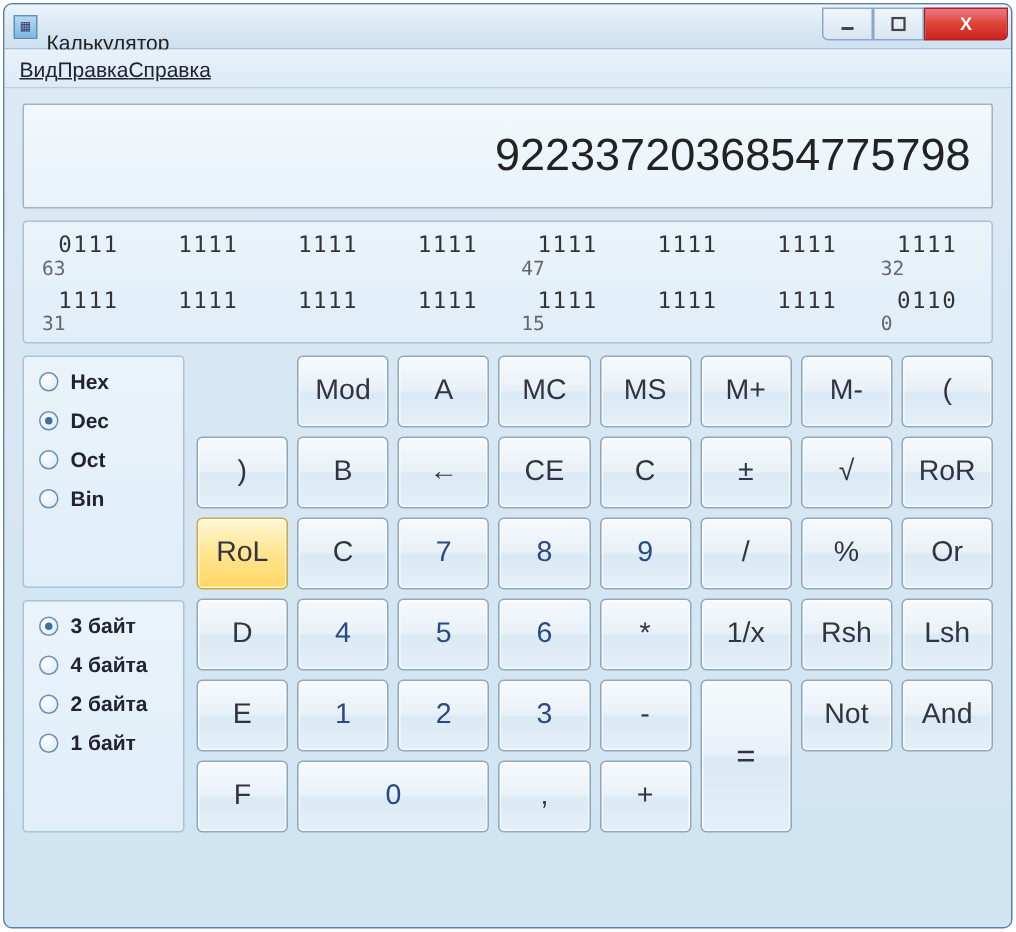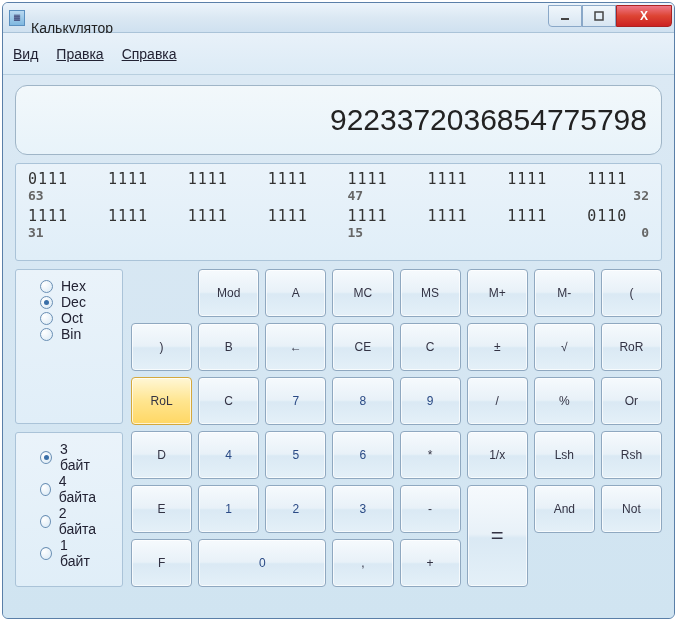--- a/index.html
+++ b/index.html
@@ -48,86 +48,87 @@
   }
   .win-btn.min { border-radius: 0 0 0 4px; }
   .win-btn.close {
     width: 56px;
     background: linear-gradient(to bottom, #e78 0%, #d43 50%, #c22 100%);
     border-color: #a22; color: #fff;
     border-radius: 0 0 4px 0;
   }
   .win-btn.max svg, .win-btn.min svg { display:block; }
   .menubar {
-    height: 42px;
+    height: 26px;
     background: linear-gradient(to bottom, #e8f1f9, #dcebf6);
     display: flex;
     align-items: center;
     padding: 0 10px;
-    gap: 18px;
     border-bottom: 1px solid #b8cfdf;
   }
   .menu-item {
     font-size: 14px; color: #223;
     text-decoration: underline;
     cursor: default;
   }
   .client {
     flex: 1;
     background: linear-gradient(to bottom, #dbe9f4 0%, #d0e4f1 100%);
     padding: 10px 12px 12px 12px;
     display: flex;
     flex-direction: column;
     gap: 8px;
   }
   .display {
     height: 70px;
     background: linear-gradient(to bottom, #f2f8fb 0%, #e8f3fa 100%);
     border: 1px solid #9fb5c7;
-    border-radius: 12px;
+    border-radius: 2px;
     display: flex;
     align-items: center;
     justify-content: flex-end;
     padding: 0 14px;
     font-size: 30px;
     color: #222;
     font-family: "Segoe UI", sans-serif;
   }
   .bits-panel {
     background: linear-gradient(to bottom, #eaf3fa, #e0eef8);
     border: 1px solid #aac3d8;
     border-radius: 3px;
     padding: 6px 12px 4px 12px;
     font-family: Consolas, monospace;
     font-size: 15px;
     color: #333;
   }
   .bits-row { display: flex; gap: 18px; }
-  .bits-group { width: 64px; text-align: left; letter-spacing: 1px; }
+  .bits-group { width: 64px; text-align: center; letter-spacing: 1px; }
   .bits-idx-row { display: flex; gap: 18px; font-size: 13px; color: #666; margin-bottom:4px;}
-  .bits-idx { width: 64px; text-align: left; font-weight: bold; }
-  .bits-idx.right { text-align: right; }
+  .bits-idx { width: 64px; text-align: left; }
+  .bits-idx.right { text-align: left; }
   .lower {
     display: flex;
     gap: 8px;
   }
   .radios-col {
     width: 108px;
     display: flex;
     flex-direction: column;
     gap: 8px;
   }
   .radio-group {
     background: linear-gradient(to bottom, #eaf3fa, #e0eef8);
     border: 1px solid #aac3d8;
     border-radius: 3px;
-    padding: 8px 24px;
+    padding: 8px 10px;
     display: flex;
     flex-direction: column;
+    gap: 10px;
     flex:1;
+    font-weight:bold;
   }
   .radio-row {
     display: flex; align-items: center; gap: 8px;
     font-size: 14px; color: #223;
   }
   .radio {
     width: 13px; height: 13px;
     border: 1px solid #6a8fb4;
     border-radius: 50%;
     background: radial-gradient(circle at 30% 30%, #fff, #d8e8f4);
@@ -142,21 +143,21 @@
     display: grid;
     grid-template-columns: 58px 58px 58px 58px 58px 58px 58px 58px 58px;
     grid-auto-rows: 44px;
     gap: 6px;
   }
   .btn {
     border: 1px solid #8fa8c0;
     border-radius: 4px;
     background: linear-gradient(to bottom, #f6fafd 0%, #e8f1f8 48%, #dae9f4 52%, #e4f0f8 100%);
     display: flex; align-items: center; justify-content: center;
-    font-size: 12px; color: #334;
+    font-size: 19px; color: #334;
     cursor: default;
     box-shadow: inset 0 0 0 1px rgba(255,255,255,0.7);
   }
   .btn.highlight {
     background: linear-gradient(to bottom, #fff7d6 0%, #ffe58f 50%, #ffd764 100%);
     border-color: #d4a83c;
   }
   .btn.equals { grid-row: span 2; font-size: 22px; }
   .btn.digit { color:#2a4a85; font-weight:500; }
 </style>
@@ -215,21 +216,21 @@
       <div class="bits-row">
         <span class="bits-group">1111</span>
         <span class="bits-group">1111</span>
         <span class="bits-group">1111</span>
         <span class="bits-group">1111</span>
         <span class="bits-group">1111</span>
         <span class="bits-group">1111</span>
         <span class="bits-group">1111</span>
         <span class="bits-group">0110</span>
       </div>
-      <div class="bits-idx-row" style="margin-bottom:16px">
+      <div class="bits-idx-row" style="margin-bottom:0">
         <span class="bits-idx">31</span>
         <span class="bits-idx"></span>
           <span class="bits-idx"></span>
           <span class="bits-idx"></span>
         <span class="bits-idx">15</span>
         <span class="bits-idx"></span>
           <span class="bits-idx"></span>
         <span class="bits-idx right">0</span>
       </div>
     </div>
@@ -298,30 +299,30 @@
           <div class="btn digit ">9</div>
           <div class="btn ">/</div>
           <div class="btn ">%</div>
           <div class="btn ">Or</div>
           <div class="btn ">D</div>
           <div class="btn digit ">4</div>
           <div class="btn digit ">5</div>
           <div class="btn digit ">6</div>
           <div class="btn ">*</div>
           <div class="btn ">1/x</div>
+          <div class="btn ">Rsh</div>
           <div class="btn ">Lsh</div>
-          <div class="btn ">Rsh</div>
           <div class="btn ">E</div>
           <div class="btn digit ">1</div>
           <div class="btn digit ">2</div>
           <div class="btn digit ">3</div>
           <div class="btn ">-</div>
           <div class="btn equals " style="grid-row: span 2;">=</div>
+          <div class="btn ">Not</div>
           <div class="btn ">And</div>
-          <div class="btn ">Not</div>
           <div class="btn ">F</div>
           <div class="btn digit " style="grid-column: span 2;">0</div>
           <div class="btn ">,</div>
           <div class="btn ">+</div>
         </div>
     </div>
   </div>
 </div>
 
 </body></html>

